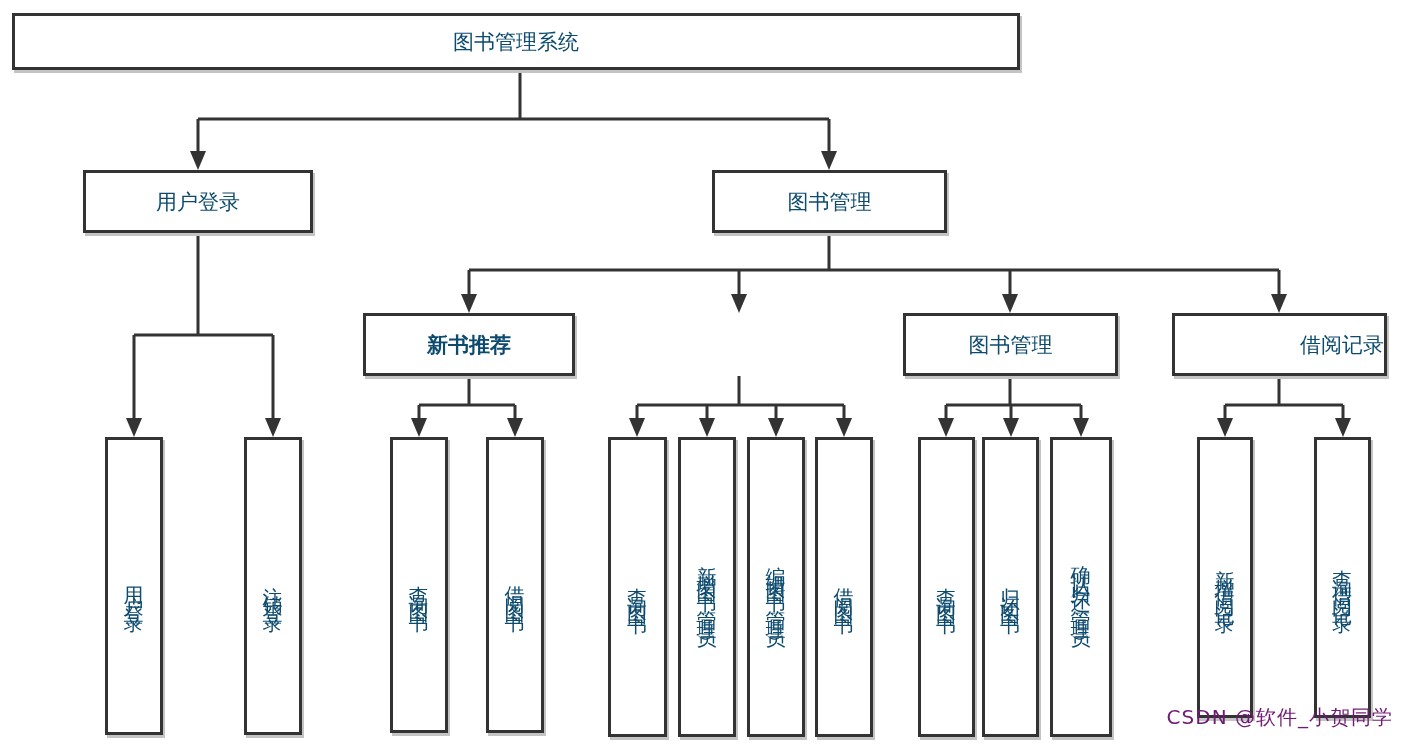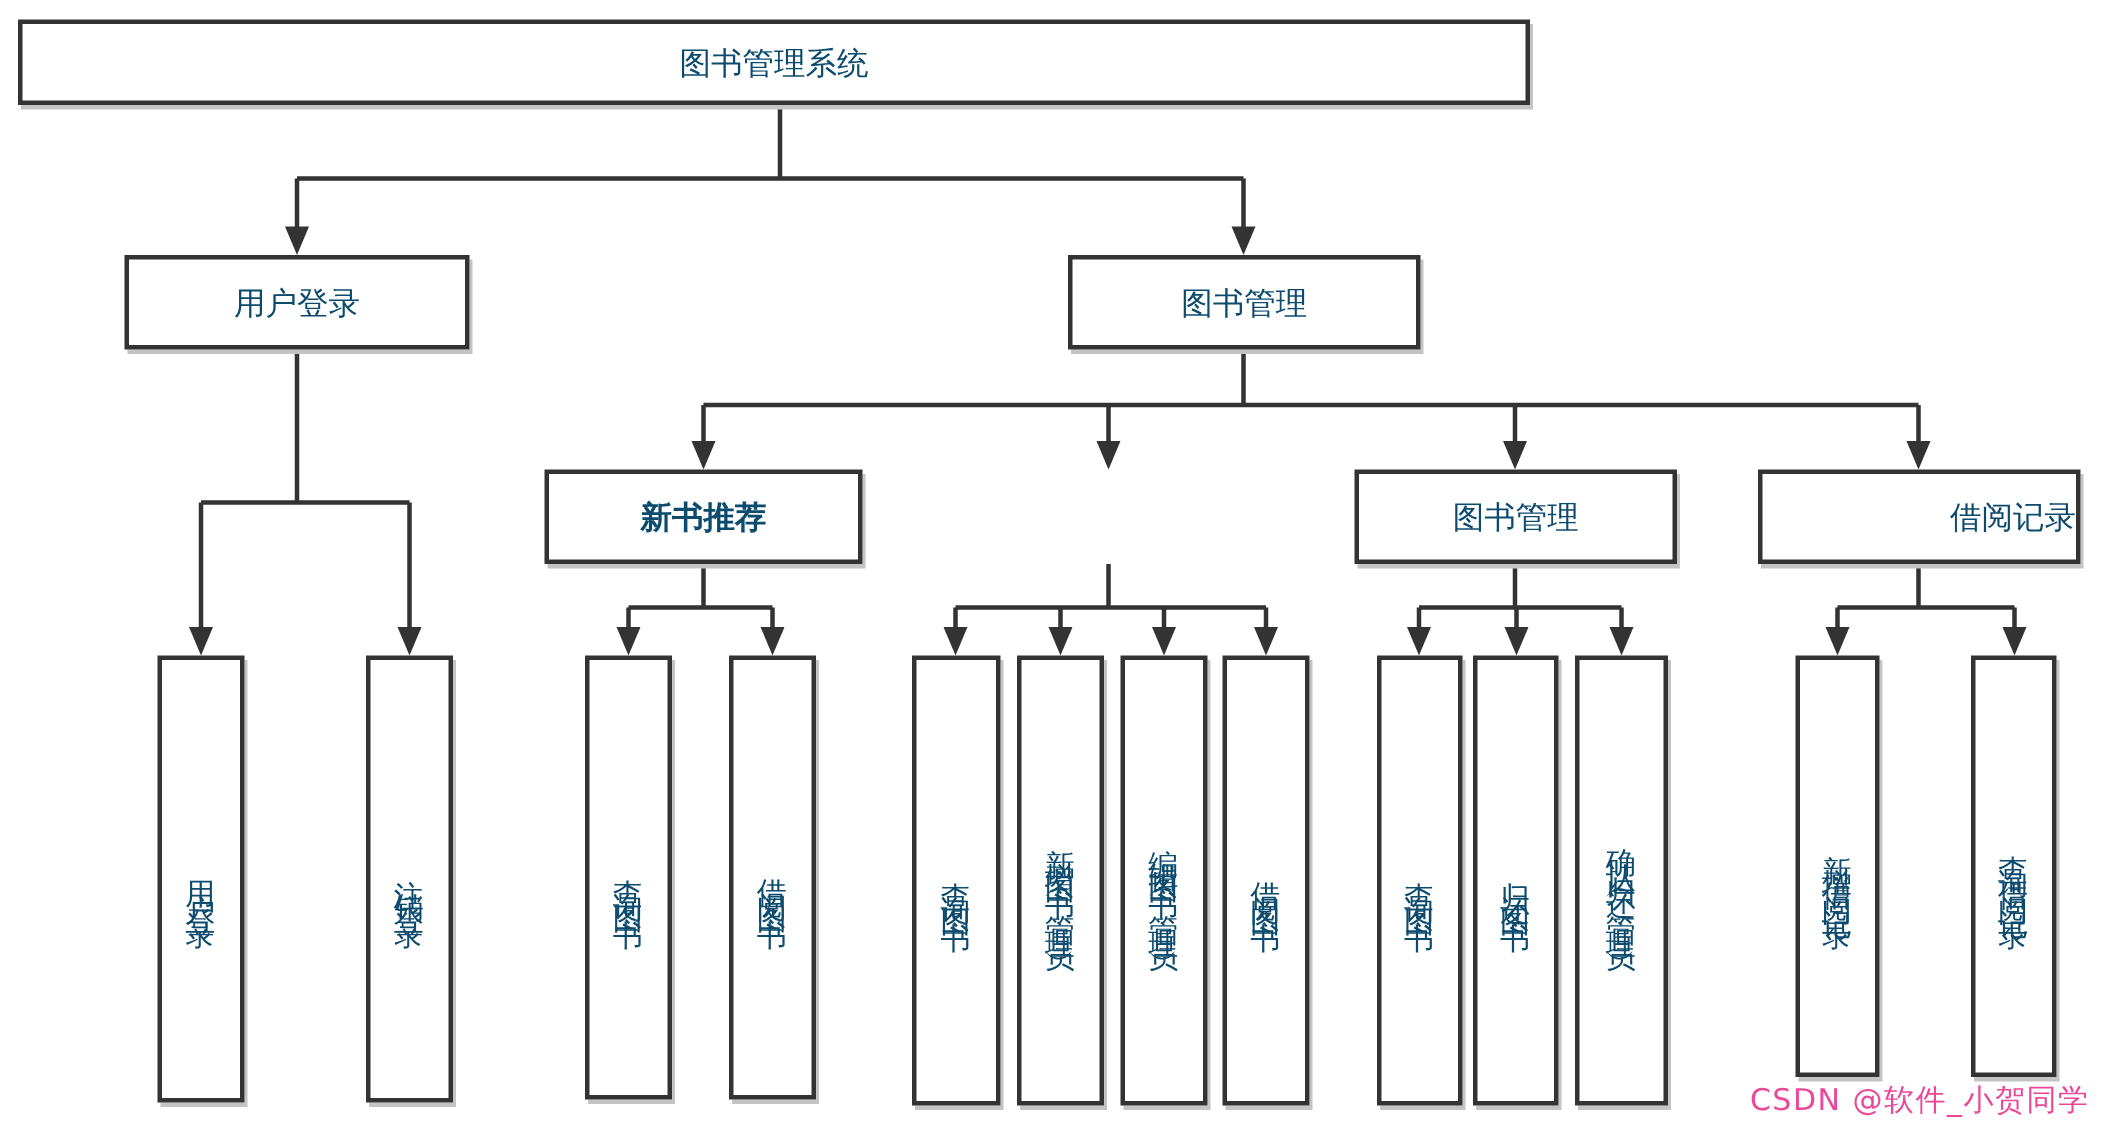--- a/index.html
+++ b/index.html
@@ -12,21 +12,21 @@
     position:absolute;box-sizing:border-box;background:#ffffff;
     border:3px solid #333333;box-shadow:2px 3px 0 #c4c4c4;
     display:flex;align-items:center;justify-content:center;
     color:#0c4a6e;font-size:21px;white-space:nowrap;
   }
   .vbox{
     writing-mode:vertical-rl;font-size:20px;letter-spacing:9px;
     white-space:normal;line-height:1;padding-top:6px;
   }
   .watermark{
-    position:absolute;right:12px;bottom:0;color:#ec4899;
+    position:absolute;right:12px;bottom:16px;color:#701a75;
     font-size:20px;letter-spacing:1px;white-space:nowrap;
   }
 </style>
 </head>
 <body>
 
 <div class="stage">
 
   <svg class="wires" viewBox="0 0 1405 747" xmlns="http://www.w3.org/2000/svg">
     <g stroke="#333333" stroke-width="3" fill="none">

